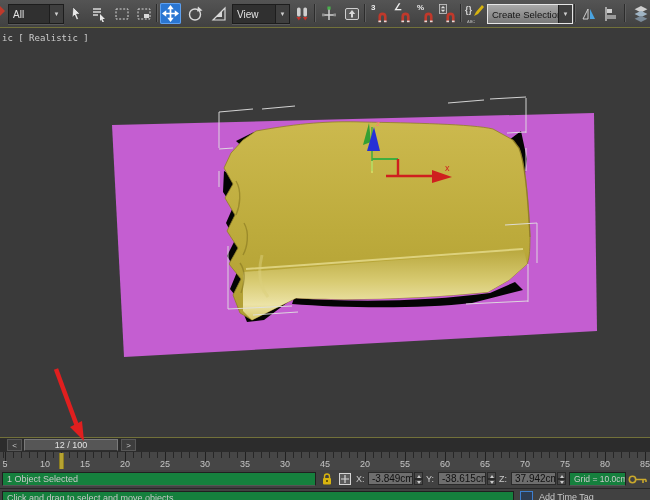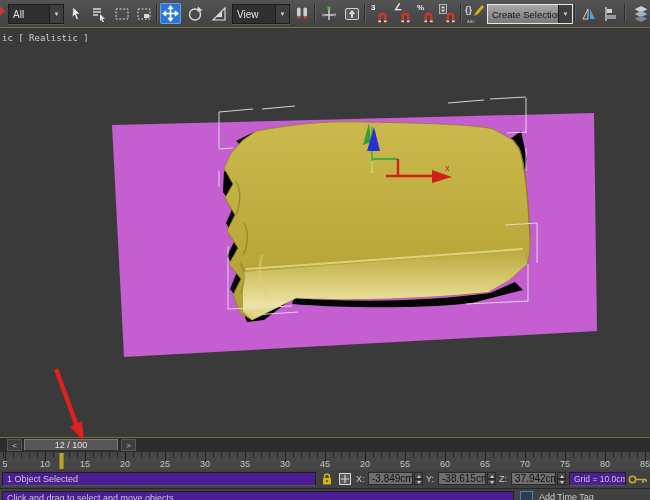--- a/index.html
+++ b/index.html
@@ -44,21 +44,21 @@
     background:repeating-linear-gradient(90deg,#272727 0 1px,transparent 1px 8px);background-position:5px 0;}
   .ticks-major{position:absolute;left:0;top:0;width:100%;height:11px;
     background:repeating-linear-gradient(90deg,#202020 0 1px,transparent 1px 40px);background-position:5px 0;}
   .ruler-num{position:absolute;bottom:1px;transform:translateX(-50%);color:#c4c4c4;font-size:9px;}
   .frame-marker{position:absolute;top:1px;width:5px;height:16px;background:#b6a331;
     border-left:1px solid #8c7d20;border-right:1px solid #8c7d20;box-sizing:border-box;}
   
   .status1{position:absolute;left:0;top:470px;width:650px;height:18px;background:#414141;
     border-bottom:1px solid #272727;}
   .status2{position:absolute;left:0;top:489px;width:650px;height:14px;background:#414141;}
-  .sunken{position:absolute;background:#4c1d95;border:1px solid #1f1f1f;border-bottom-color:#555;
+  .sunken{position:absolute;background:#15803d;border:1px solid #1f1f1f;border-bottom-color:#555;
     box-sizing:border-box;color:#c9c9c9;font-size:9px;line-height:11px;padding:1px 0 0 4px;
     overflow:hidden;white-space:nowrap;}
   .coordlabel{position:absolute;top:4px;color:#c9c9c9;font-size:9px;}
   .coordfield{position:absolute;top:2px;height:13px;background:#6e6e6e;border:1px solid #2a2a2a;
     box-sizing:border-box;color:#101010;font-size:10px;line-height:11px;padding-left:3px;
     overflow:hidden;white-space:nowrap;}
   .spinner{position:absolute;top:2px;width:9px;height:13px;display:flex;flex-direction:column;}
   .spinner div{flex:1;background:#4a4a4a;border:1px solid #2a2a2a;position:relative;}
   .spinner .up:after,.spinner .dn:after{content:"";position:absolute;left:1.5px;top:1.5px;
     border-left:2.5px solid transparent;border-right:2.5px solid transparent;}

